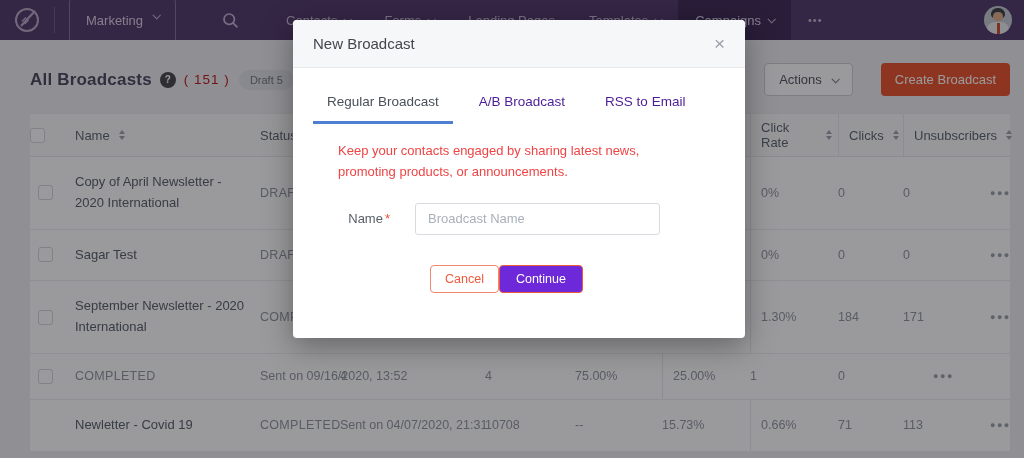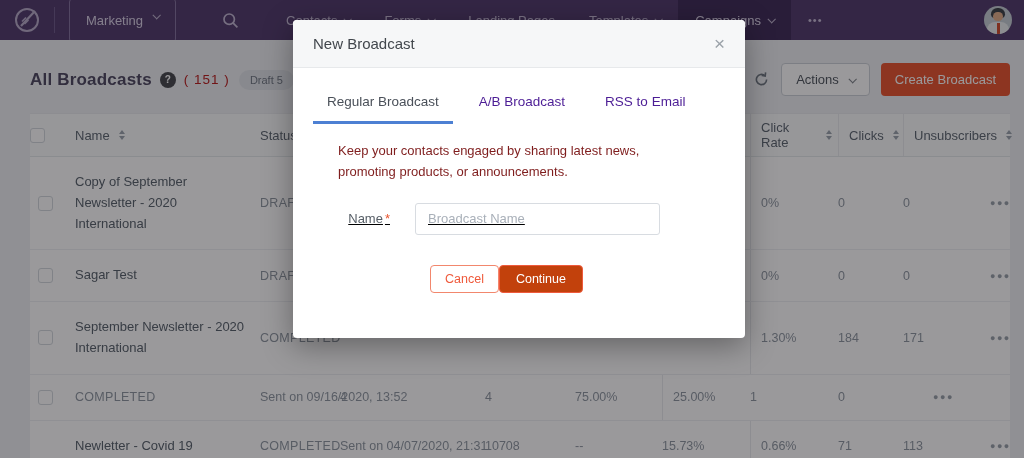--- a/index.html
+++ b/index.html
@@ -50,21 +50,21 @@
   .help-badge {
     width:16px; height:16px; border-radius:50%; background:#46484d; color:#fff;
     font-size:10px; font-weight:700; display:inline-flex; align-items:center;
     justify-content:center; margin-left:8px;
   }
   .count { font-size:13.5px; color:#b91c1c; margin-left:8px; letter-spacing:1px; }
   .pill {
     background:#e1e4e9; color:#6e7782; font-size:11px; border-radius:10px;
     padding:4px 11px; margin-left:9px; white-space:nowrap; cursor:pointer;
   }
-  .header-actions { margin-left:auto; display:flex; align-items:center; gap:11px; }
+  .header-actions { margin-left:auto; display:flex; align-items:center; gap:28px; }
   .actions-btn {
     display:flex; align-items:center; gap:10px; background:#fff; border:1px solid #ccd1d7;
     border-radius:4px; padding:8px 14px; font-size:13px; color:#4e555d; cursor:pointer;
   }
   .create-btn {
     background:#e8542e; color:#fff; border:none; border-radius:4px;
     padding:9px 14px; font-size:13px; cursor:pointer;
   }
 
   
@@ -111,39 +111,39 @@
   .modal-title { font-size:15px; color:#42474d; }
   .modal-close { margin-left:auto; font-size:19px; color:#9ba2a9; line-height:14px; cursor:pointer; }
   .modal-body { padding:18px 0 0 0; }
   .tabs { display:flex; padding-left:20px; }
   .tab {
     font-size:13.5px; color:#4c1d95; padding:8px 14px 12px; margin-right:12px;
     border-bottom:3px solid transparent; cursor:pointer; white-space:nowrap;
   }
   .tab.active { color:#4a5059; border-bottom-color:#4d80d3; }
   .modal-desc {
-    margin:16px 45px 0; font-size:13px; color:#7f1d1d; line-height:1.65; max-width:390px;
-  }
-  .form-row { margin-top:20px; display:flex; align-items:center;text-decoration:underline; }
+    margin:16px 45px 0; font-size:13px; color:#ef4444; line-height:1.65; max-width:390px;
+  }
+  .form-row { margin-top:20px; display:flex; align-items:center; }
   .form-label { width:122px; text-align:right; padding-right:25px; font-size:13px; color:#565e66; }
   .req { color:#e8542e; margin-left:2px; }
   .name-input {
     width:245px; height:32px; border:1px solid #d8dce1; border-radius:3px;
     padding:0 12px; font-size:13px; color:#444; outline:none;
     font-family:"Liberation Sans", sans-serif;
   }
   .name-input::placeholder { color:#a9b0b9; }
   .modal-btns { margin:30px 0 0 137px; display:flex; }
   .cancel-btn {
     background:#fff; border:1px solid #f4capsule; border:1px solid #f2876d; color:#ef5a3c;
     border-radius:4px; padding:6px 14px; font-size:12.5px; cursor:pointer;
     font-family:"Liberation Sans", sans-serif;
   }
   .continue-btn {
-    background:#c2410c; border:1px solid #ef5a3c; color:#fff; border-radius:4px;
+    background:#6d28d9; border:1px solid #ef5a3c; color:#fff; border-radius:4px;
     padding:6px 16px; font-size:12.5px; cursor:pointer;
     font-family:"Liberation Sans", sans-serif;
   }
 </style>
 </head>
 <body>
 
 <div class="screen">
 
   <div class="navbar">
@@ -267,21 +267,21 @@
             <i class="dn"></i>
           </span>
       </div>
       <div class="c"></div>
     </div>
 
     <div class="trow">
       <div class="c cb">
           <span class="checkbox"></span>
         </div>
-      <div class="c name-cell">Copy of September Newsletter - 2020 International</div>
+      <div class="c name-cell">Copy of April Newsletter - 2020 International</div>
       <div class="c dim status-cell">DRAFT</div>
       <div class="c dim"></div>
       <div class="c dim"></div>
       <div class="c dim"></div>
       <div class="c dim"></div>
       <div class="c dim bl">0%</div>
       <div class="c dim">0</div>
       <div class="c dim">0</div>
       <div class="c menu-cell">●●●</div>
     </div>

